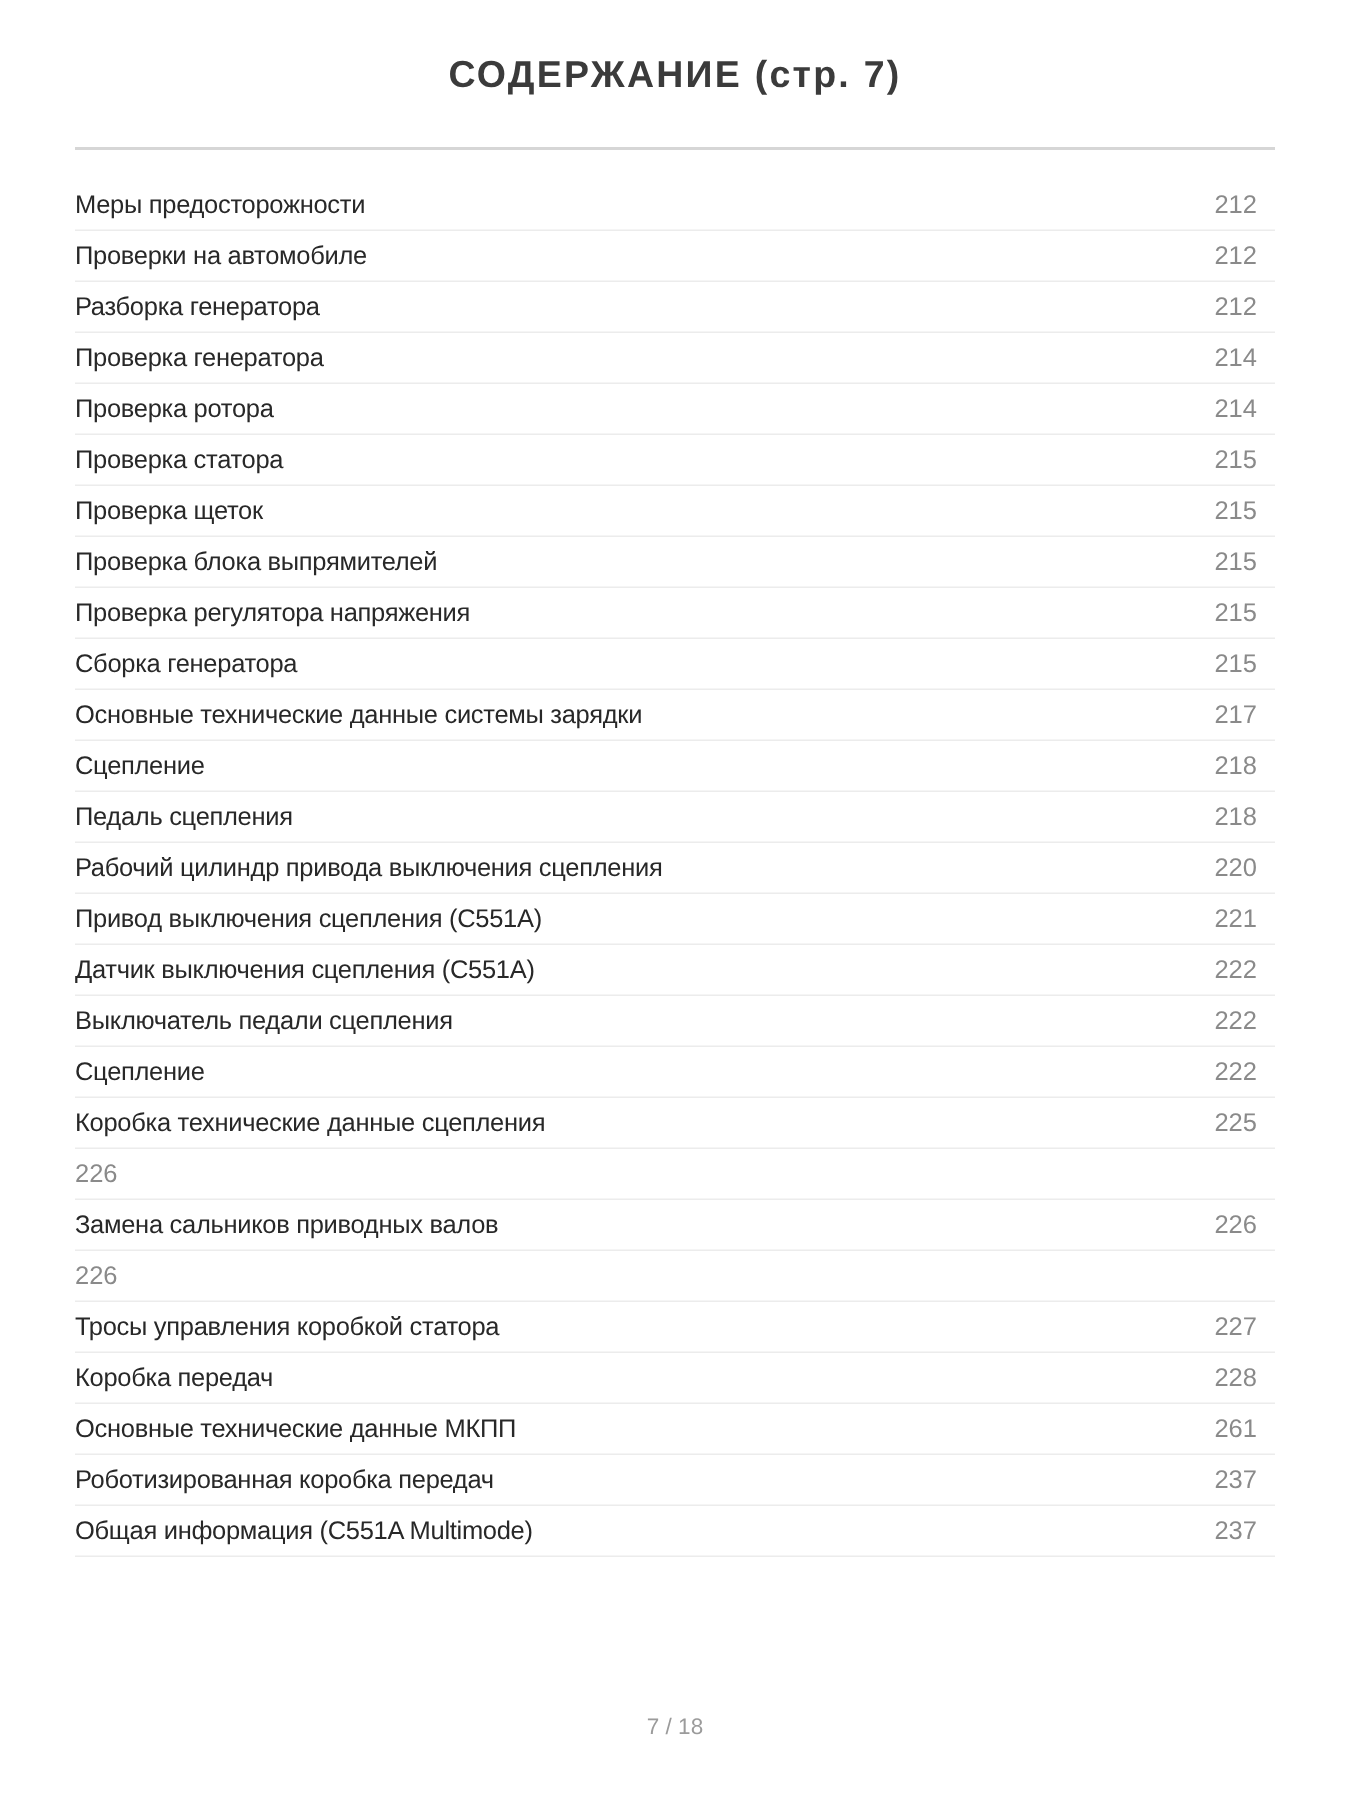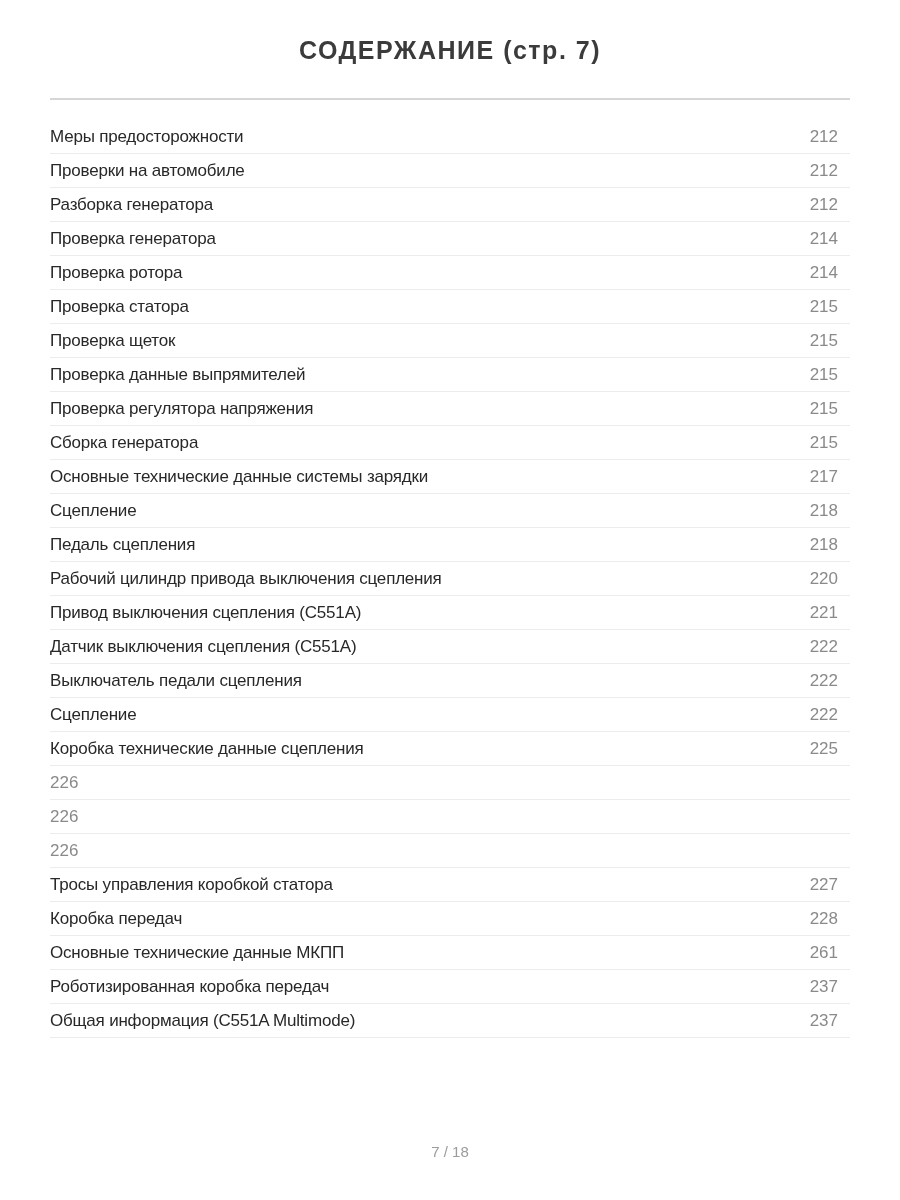--- a/index.html
+++ b/index.html
@@ -106,21 +106,21 @@
     <span class="row-label">Проверка статора</span>
     <span class="row-page">215</span>
   </div>
 
   <div class="row">
     <span class="row-label">Проверка щеток</span>
     <span class="row-page">215</span>
   </div>
 
   <div class="row">
-    <span class="row-label">Проверка данные выпрямителей</span>
+    <span class="row-label">Проверка блока выпрямителей</span>
     <span class="row-page">215</span>
   </div>
 
   <div class="row">
     <span class="row-label">Проверка регулятора напряжения</span>
     <span class="row-page">215</span>
   </div>
 
   <div class="row">
     <span class="row-label">Сборка генератора</span>
@@ -171,20 +171,21 @@
   <div class="row">
     <span class="row-label">Коробка технические данные сцепления</span>
     <span class="row-page">225</span>
   </div>
 
   <div class="row">
     <span class="row-page">226</span>
   </div>
 
   <div class="row">
+    <span class="row-label">Замена сальников приводных валов</span>
     <span class="row-page">226</span>
   </div>
 
   <div class="row">
     <span class="row-page">226</span>
   </div>
 
   <div class="row">
     <span class="row-label">Тросы управления коробкой статора</span>
     <span class="row-page">227</span>

